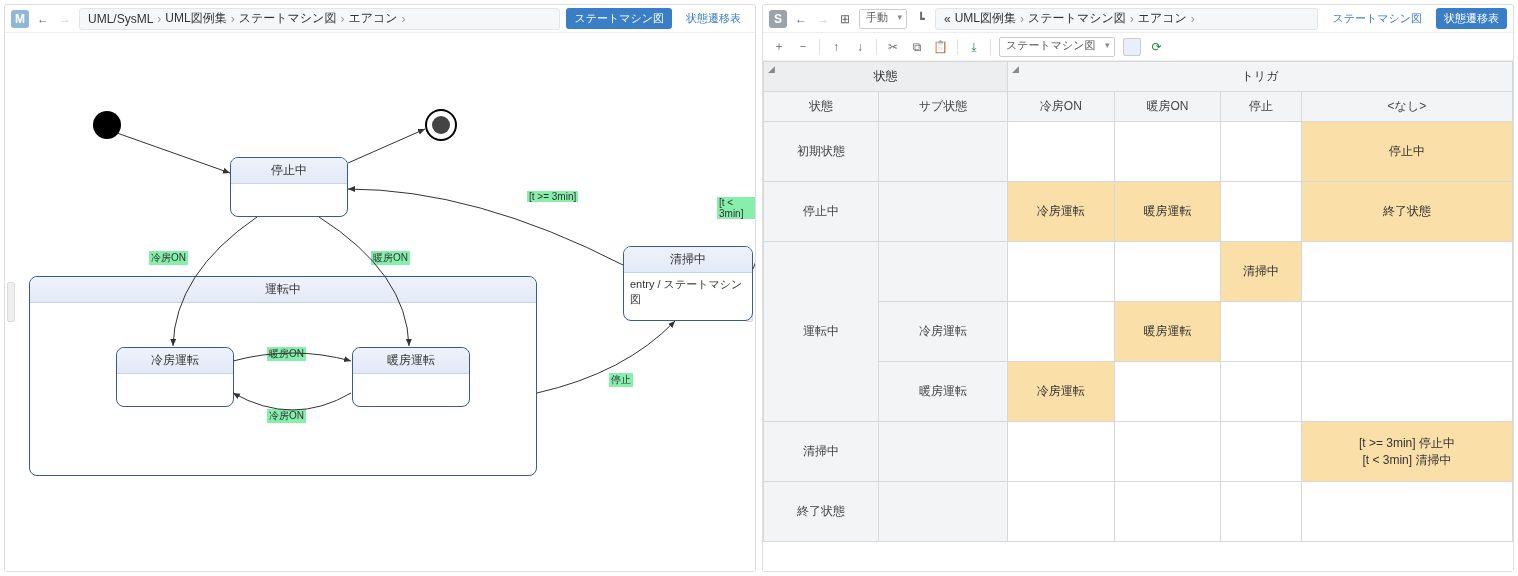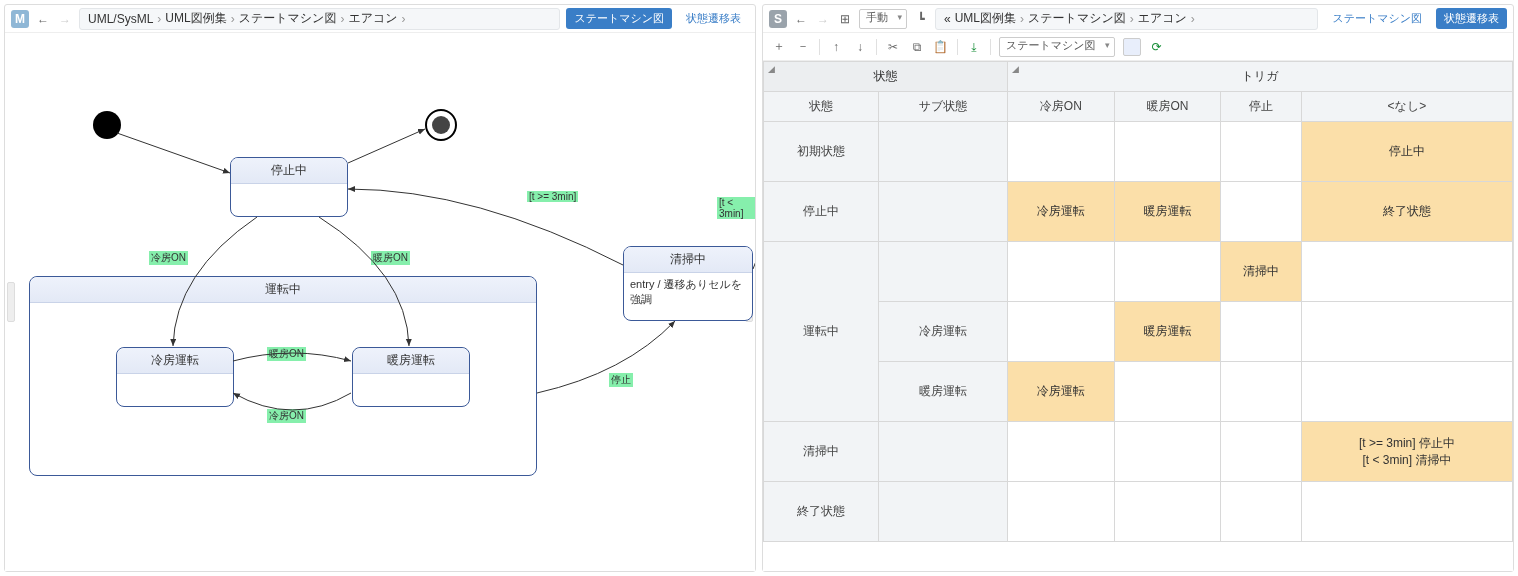--- a/index.html
+++ b/index.html
@@ -78,21 +78,21 @@
       <div class="state" style="left:86px;top:70px;width:118px;height:60px">
         <div class="t">冷房運転</div>
       </div>
       <div class="state" style="left:322px;top:70px;width:118px;height:60px">
         <div class="t">暖房運転</div>
       </div>
     </div>
 
     <div class="state" style="left:618px;top:213px;width:130px;height:75px">
       <div class="t">清掃中</div>
-      <div class="body">entry / 遷移ありセルを強調</div>
+      <div class="body">entry / ステートマシン図</div>
     </div>
 
     <div class="lbl" style="left:144px;top:218px">冷房ON</div>
     <div class="lbl" style="left:366px;top:218px">暖房ON</div>
     <div class="lbl" style="left:262px;top:314px">暖房ON</div>
     <div class="lbl" style="left:262px;top:376px">冷房ON</div>
     <div class="lbl" style="left:604px;top:340px">停止</div>
     <div class="lbl" style="left:522px;top:158px">[t &gt;= 3min]</div>
     <div class="lbl" style="left:712px;top:164px">[t &lt; 3min]</div>
 

